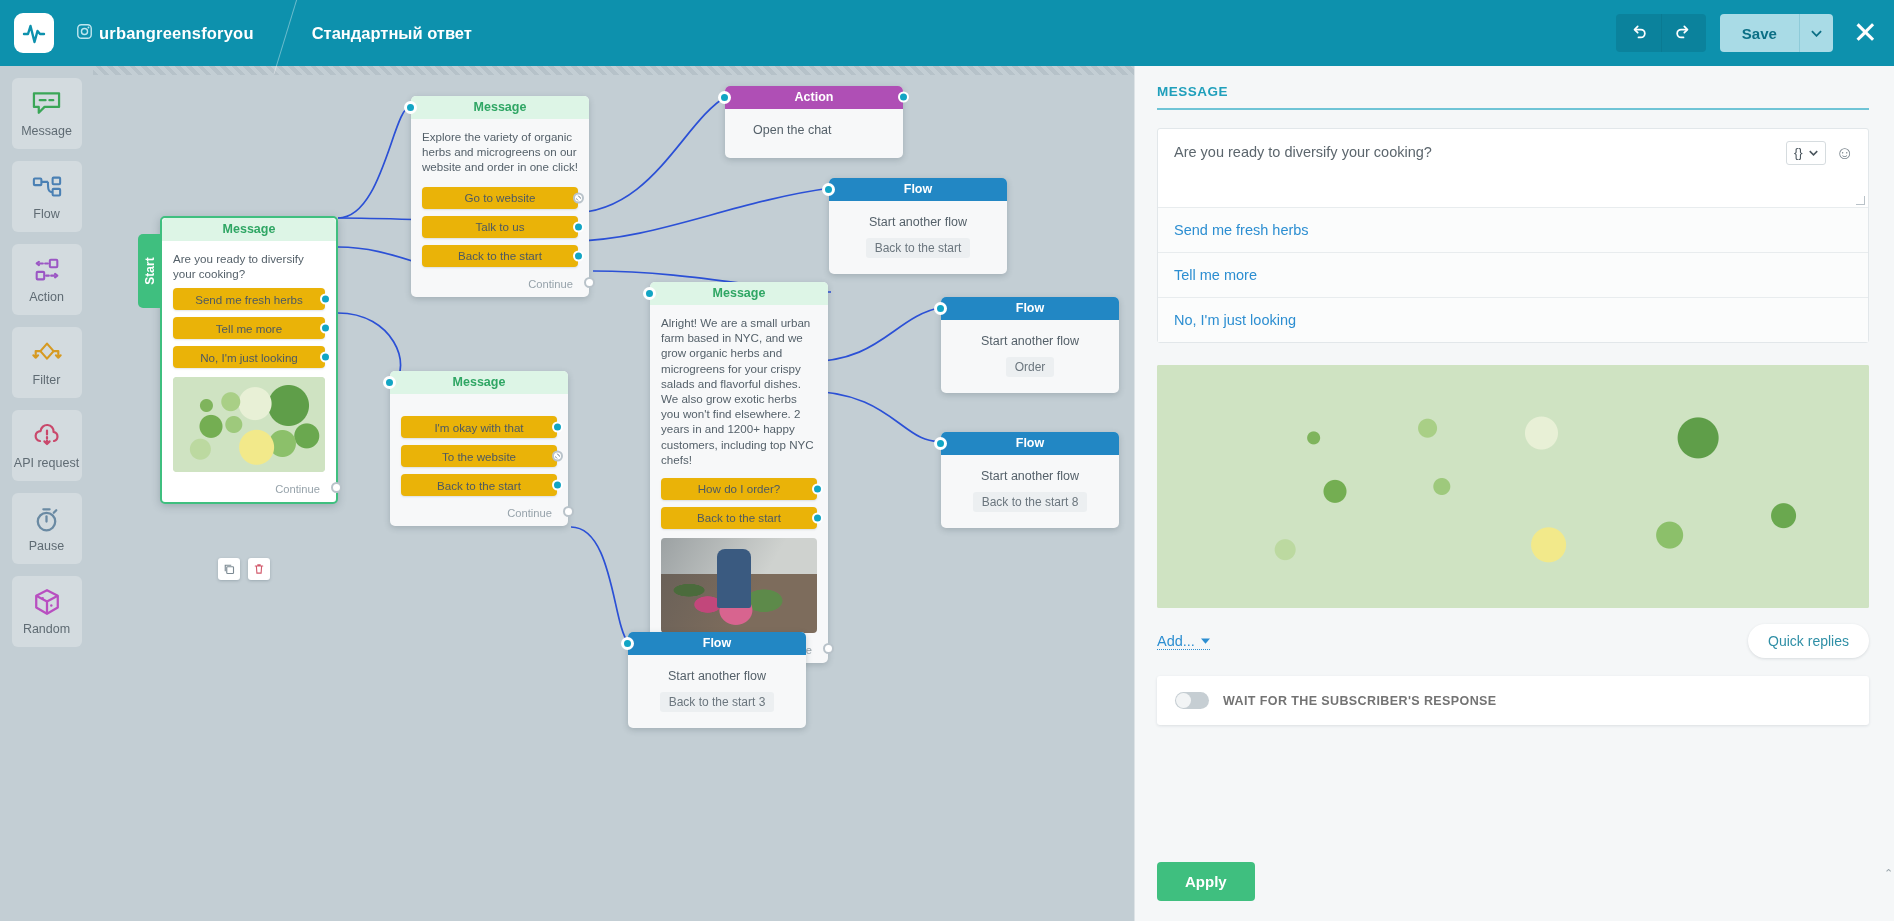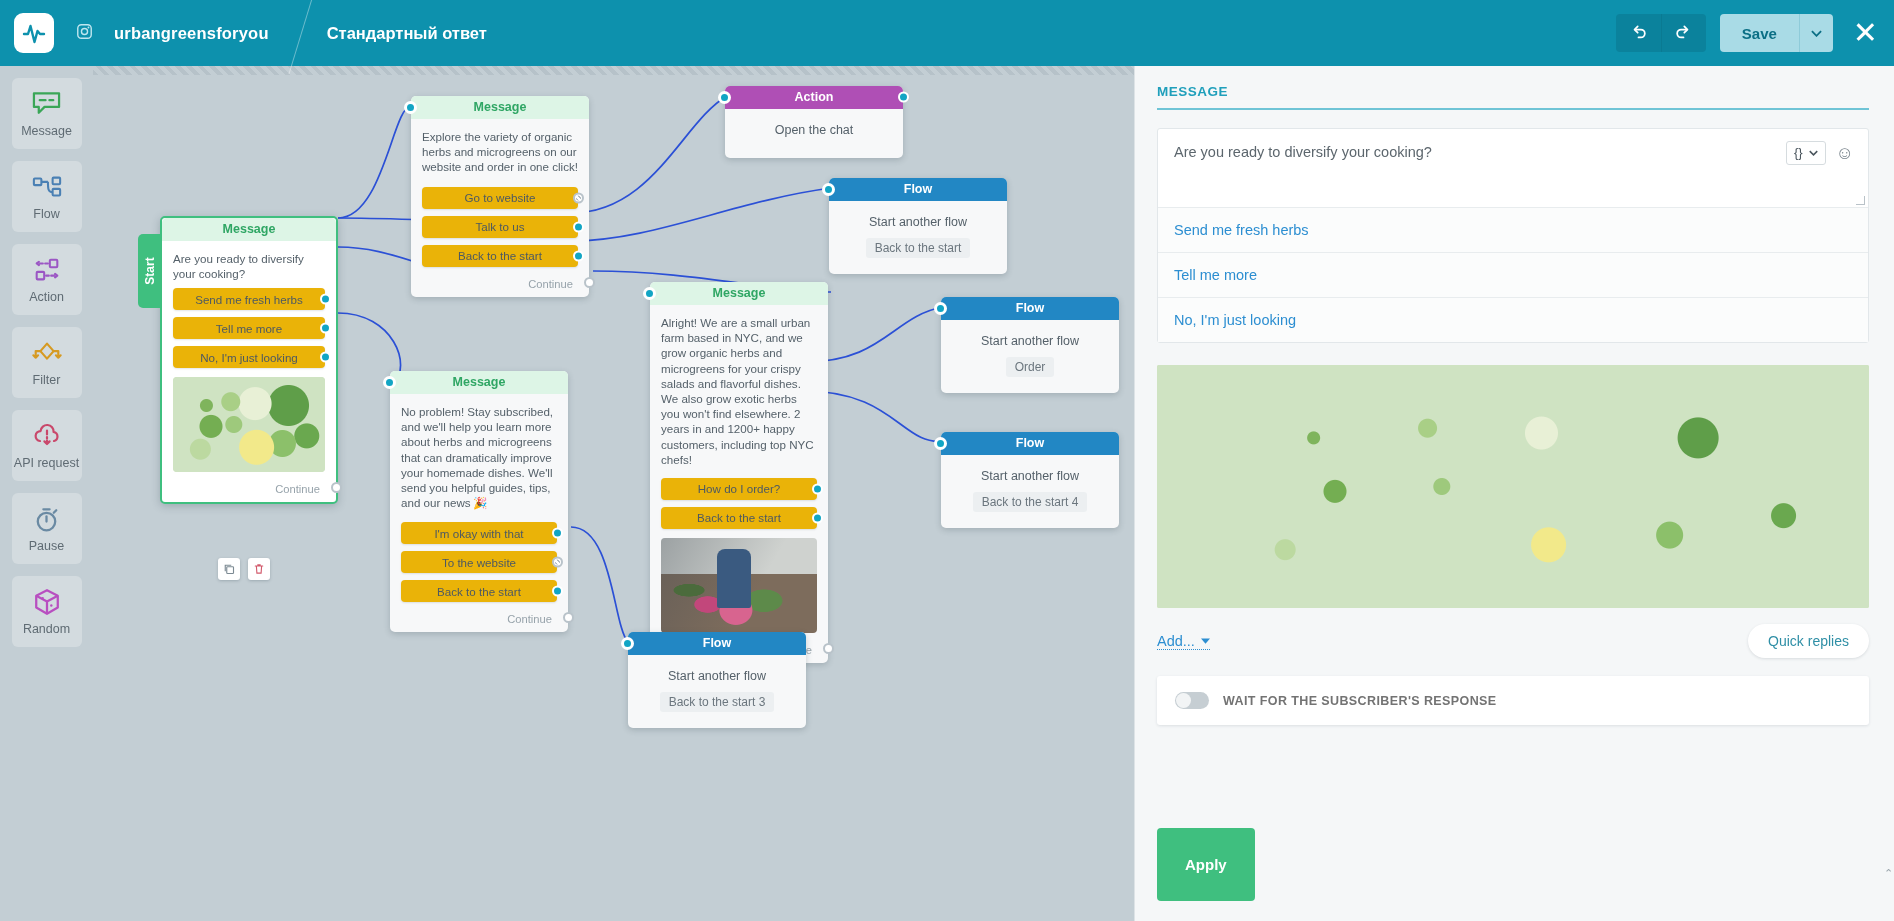--- a/index.html
+++ b/index.html
@@ -18,21 +18,21 @@
     display: flex; align-items: center;
     z-index: 40;
   }
   .logo-box {
     width: 40px; height: 40px; margin-left: 14px;
     background: #ffffff; border-radius: 9px;
     display: flex; align-items: center; justify-content: center;
   }
   .logo-box svg { display:block; }
   .ig-wrap {
-    display: flex; align-items: center; gap: 21px; margin-left: 22px;
+    display: flex; align-items: center; gap: 6px; margin-left: 22px;
   }
   .ig-name {
     color: #ffffff; font-size: 16.5px; font-weight: bold; letter-spacing: .2px;
   }
   .crumb-sep {
     margin-left: 26px; width: 26px; height: 66px;
     position: relative;
   }
   .crumb-sep::after {
     content: ""; position: absolute; left: 6px; top: -10px;
@@ -265,21 +265,21 @@
   .toggle::after {
     content:""; position:absolute; left:1px; top:1px; width:15px; height:15px;
     border-radius:50%; background:#f2f4f5;
   }
   .wait-label {
     font-size: 12.5px; font-weight: bold; color: #737373; letter-spacing:.4px;
   }
   .apply-btn {
     position: absolute; left: 22px; bottom: 20px;
     background: #3fbf7f; color: #ffffff; font-size: 15px; font-weight: bold;
-    padding: 28px 28px; border-radius: 4px; cursor: pointer;
+    padding: 11px 28px; border-radius: 4px; cursor: pointer;
   }
   .panel-scroll {
     position: absolute; right: 2px; bottom: 14px; width: 8px; height: 40px;
     color:#9aa5ac; font-size: 11px;
   }
 </style>
 </head>
 <body>
 
 <div class="header">
@@ -489,21 +489,21 @@
     <div class="node-continue">
       <span>Continue</span>
       <span class="cont-dot"></span>
     </div>
   </div>
 
   <div class="node" style="left:632px; top:20px; width:178px;">
     <span class="in-dot"></span>
     <span class="dot" style="right:-6px; top:11px;"></span>
     <div class="node-head head-action">Action</div>
-    <div class="node-body" style="padding:13px 20px 20px; text-align:center;">
+    <div class="node-body" style="padding:13px 28px 20px; ">
       <div class="node-text" style="font-size:12.5px;">Open the chat</div>
     </div>
   </div>
 
   <div class="node" style="left:736px; top:112px; width:178px;">
     <span class="in-dot"></span>
     <div class="node-head head-flow">Flow</div>
     <div class="node-body" style="padding:13px 11px 18px; text-align:center;">
       <div class="node-text" style="font-size:12.5px;">Start another flow</div>
       <div style="margin-top:8px;">
@@ -543,30 +543,29 @@
       </div>
     </div>
   </div>
 
   <div class="node" style="left:848px; top:366px; width:178px;">
     <span class="in-dot"></span>
     <div class="node-head head-flow">Flow</div>
     <div class="node-body" style="padding:13px 11px 18px; text-align:center;">
       <div class="node-text" style="font-size:12.5px;">Start another flow</div>
       <div style="margin-top:8px;">
-        <span style="background:#eceff1;border-radius:3px;padding:3px 9px;font-size:12px;color:#6b767e;">Back to the start 4</span>
+        <span style="background:#eceff1;border-radius:3px;padding:3px 9px;font-size:12px;color:#6b767e;">Back to the start 8</span>
       </div>
     </div>
   </div>
 
   <div class="node" style="left:297px; top:305px; width:178px;">
     <span class="in-dot"></span>
     <div class="node-head head-message">Message</div>
     <div class="node-body">
-      <div class="node-text">No problem! Stay subscribed, and we'll help you learn more about herbs and microgreens that can dramatically improve your homemade dishes. We'll send you helpful guides, tips, and our news 🎉</div>
       <div class="node-btn" style="margin-top:12px;">
         <span>I'm okay with that</span>
         <span class="dot"></span>
       </div>
       <div class="node-btn">
         <span>To the website</span>
         <span class="dot gray"></span>
       </div>
       <div class="node-btn">
         <span>Back to the start</span>

